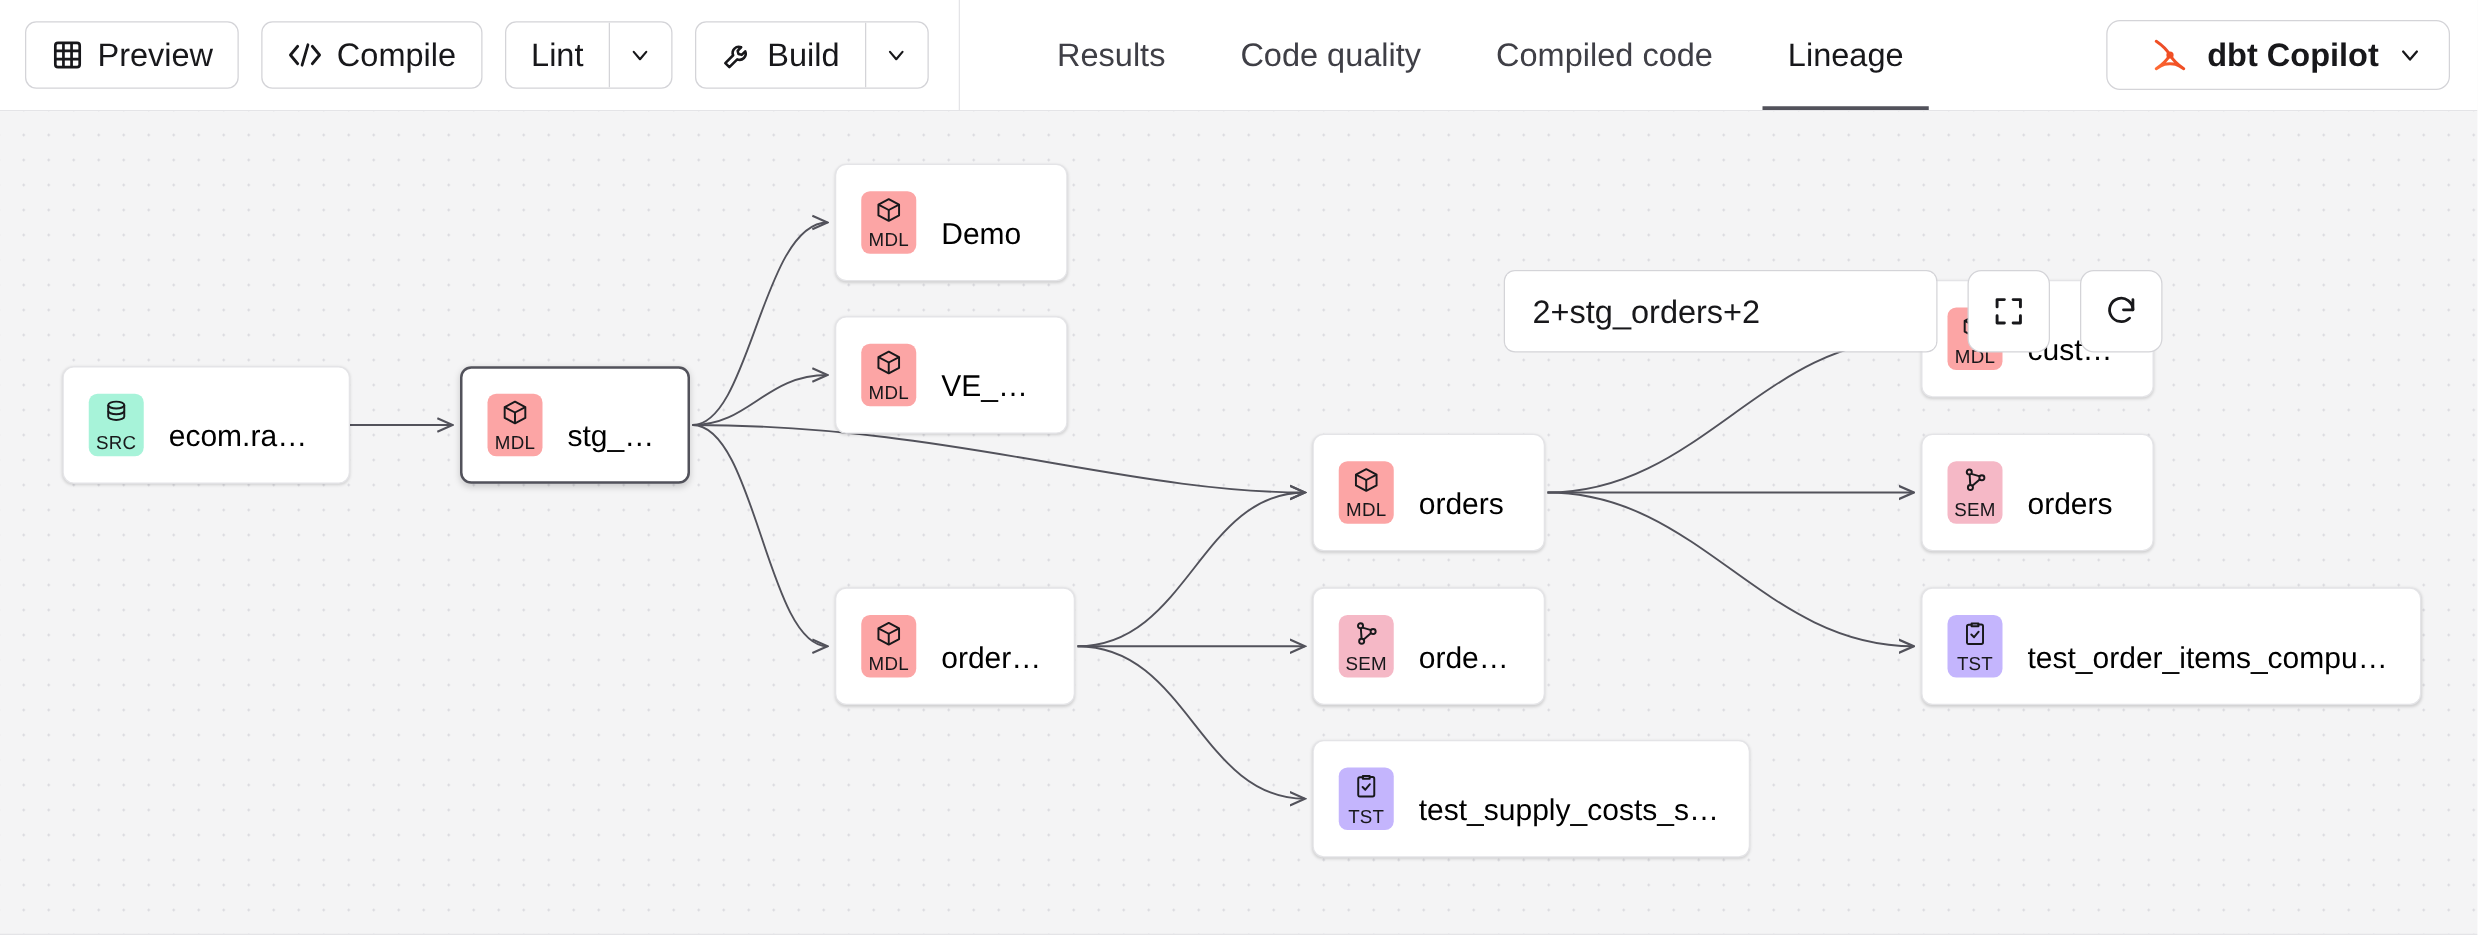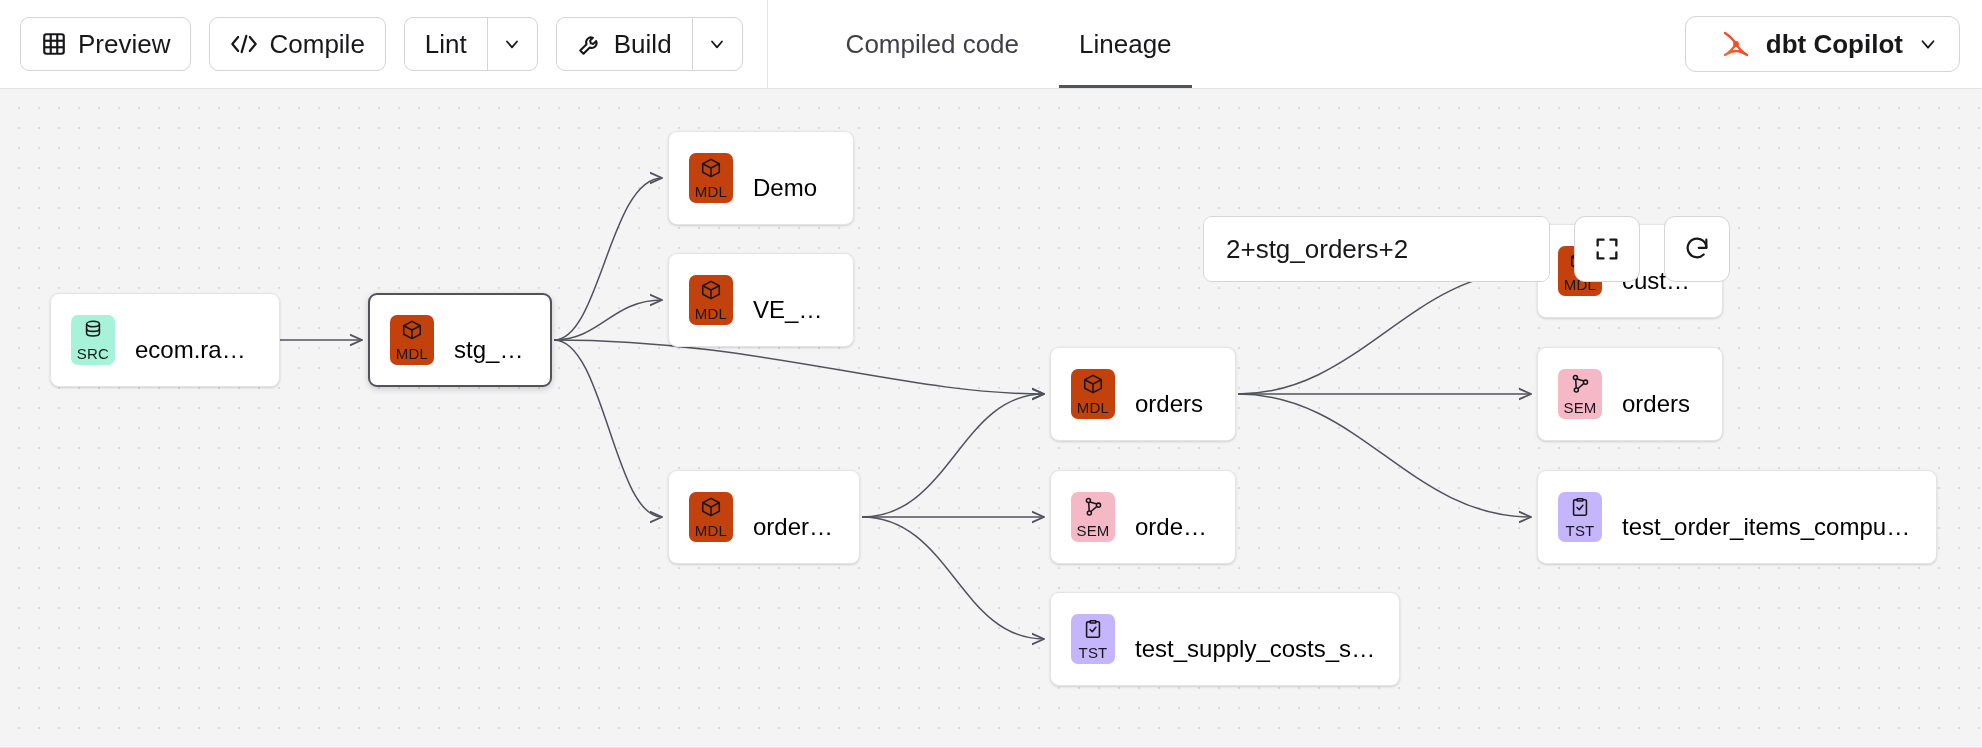--- a/index.html
+++ b/index.html
@@ -205,21 +205,21 @@
     flex-shrink: 0;
     gap: 1px;
   }
   .badge-label {
     font-size: 15px;
     line-height: 1;
     color: #18181b;
     letter-spacing: 0.2px;
   }
   .badge.src { background: #a7f3d9; }
-  .badge.mdl { background: #c2410c; }
+  .badge.mdl { background: #fca5a5; }
   .badge.sem { background: #f5b8c6; }
   .badge.tst { background: #c4b5fd; }
   .node-label {
     margin-left: 20px;
     font-size: 24px;
     color: #000000;
     white-space: nowrap;
     overflow: hidden;
     text-overflow: ellipsis;
     margin-top: 20px;
@@ -284,20 +284,26 @@
           <span>
             <svg class="icon-svg" width="20" height="20" viewBox="0 0 24 24" fill="none" stroke="#18181b" stroke-width="2.1" stroke-linecap="round" stroke-linejoin="round">
               <polyline points="6,9 12,16 18,9"></polyline>
             </svg>
           </span>
         </div>
       </div>
     </div>
 
     <div class="tabs">
+      <div class="tab">
+        <span>Results</span>
+      </div>
+      <div class="tab">
+        <span>Code quality</span>
+      </div>
       <div class="tab">
         <span>Compiled code</span>
       </div>
       <div class="tab active">
         <span>Lineage</span>
       </div>
     </div>
 
     <div class="toolbar-right">
       <div class="copilot-btn">

